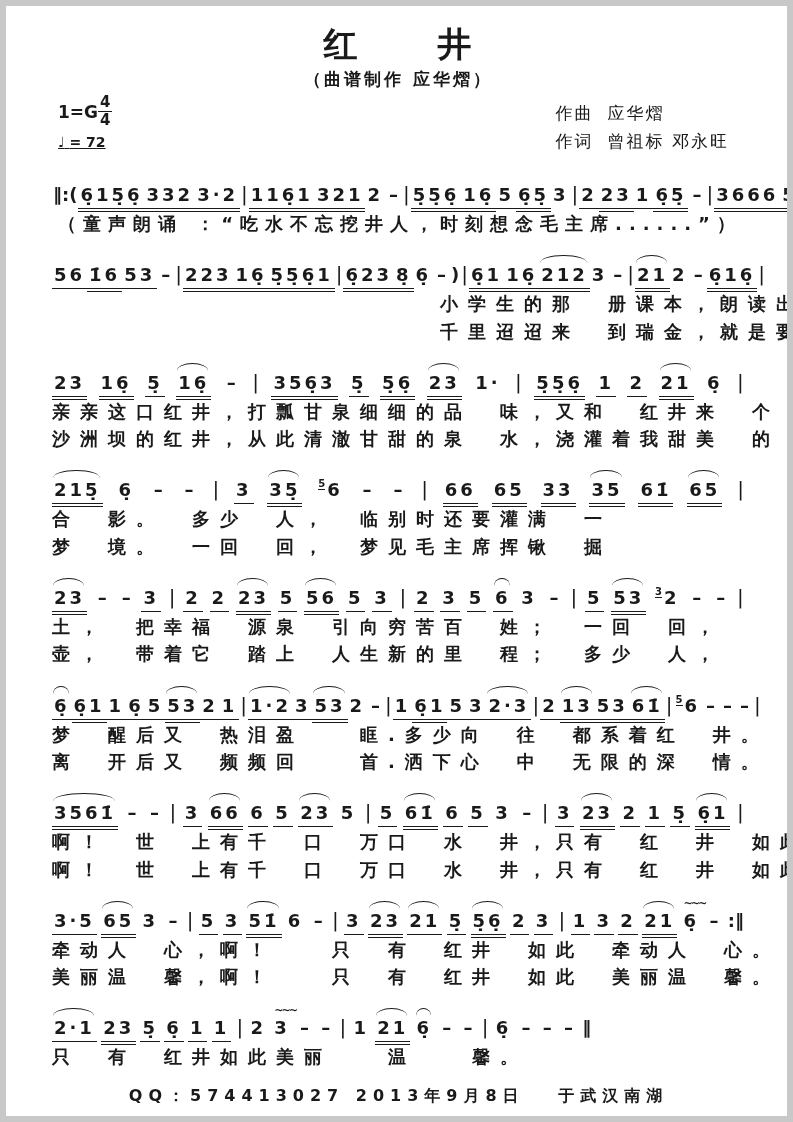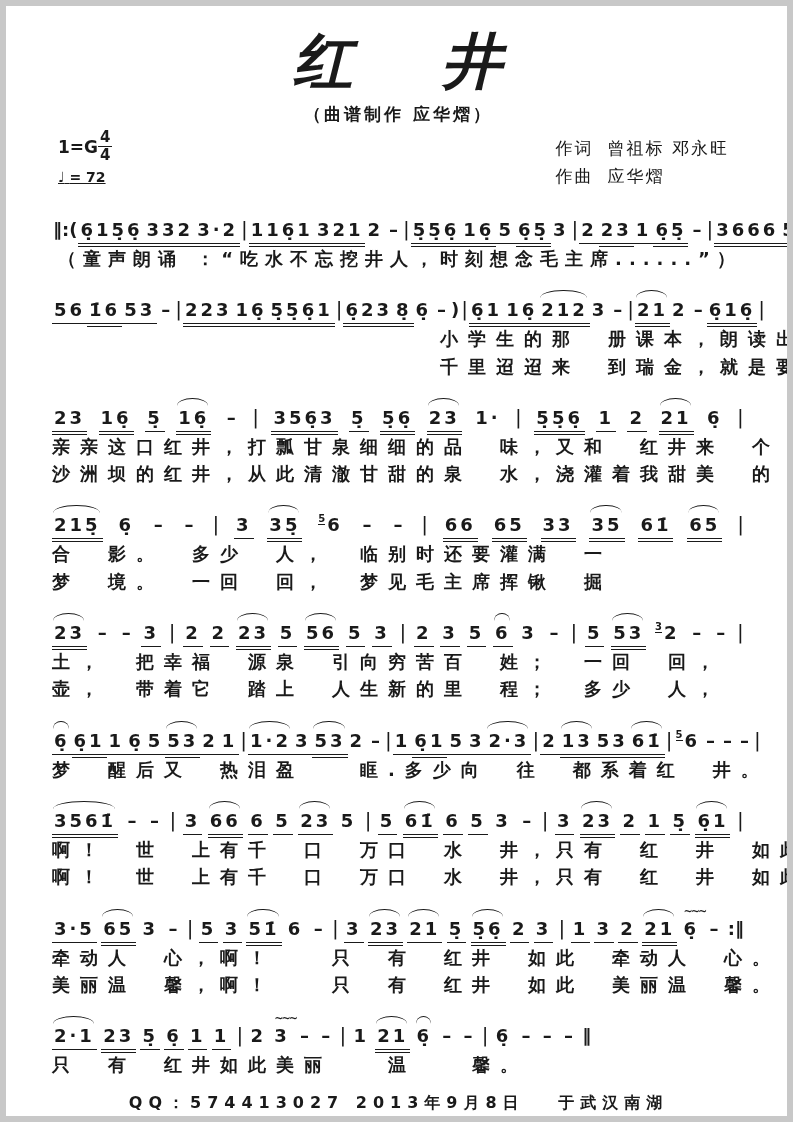--- a/index.html
+++ b/index.html
@@ -7,21 +7,21 @@
     width:793px;height:1122px;box-sizing:border-box;
     background:#ffffff;border:6px solid #c8c8c8;
     font-family:"DejaVu Sans",sans-serif;color:#1a1a1a;
     overflow:hidden;
   }
   .content{padding:6px 42px 0 46px;}
 
   
   .title{
     text-align:center;font-family:"DejaVu Serif",serif;font-weight:bold;
-    font-size:60px;word-spacing:64px;margin-top:10px;letter-spacing:2px;font-style:italic;
+    font-size:34px;word-spacing:64px;margin-top:10px;letter-spacing:2px;
   }
   .subtitle{text-align:center;font-size:17px;letter-spacing:3px;font-weight:bold;}
   .meta{position:relative;height:62px;margin-top:2px;}
   .keyblock{position:absolute;left:6px;top:2px;font-weight:bold;font-size:17px;}
   .keyrow{display:flex;align-items:center;}
   .timesig{display:inline-flex;flex-direction:column;align-items:center;line-height:1;font-size:15px;}
   .timesig .num{border-bottom:1.5px solid #1a1a1a;padding:0 2px 1px;}
   .timesig .den{padding-top:1px;}
   .temporow{margin-top:6px;font-size:14px;font-weight:bold;text-decoration:underline;}
   .credits{position:absolute;right:4px;top:6px;font-size:17px;letter-spacing:2px;line-height:1.65;text-align:left;}
@@ -89,24 +89,24 @@
           <span class="den">4</span>
         </span>
       </div>
       <div class="temporow">
         <span>♩</span>
         <span>= 72</span>
       </div>
     </div>
     <div class="credits">
       <div>
+        <span class="lbl">作曲</span><span class="nm">应华熠</span>
+      </div>
+      <div>
         <span class="lbl">作词</span><span class="nm">曾祖标 邓永旺</span>
-      </div>
-      <div>
-        <span class="lbl">作曲</span><span class="nm">应华熠</span>
       </div>
     </div>
   </div>
 
   <div class="systems">
       <div class="system">
         <div class="notes" style="width: 100%;">
           <span class="tk sym">‖:(</span>
           <span class="tk note u2">6̣15̣6̣</span>
           <span class="tk note u2">332</span>
@@ -274,20 +274,21 @@
           <span class="tk note u2">53</span>
           <span class="tk note u2 slur">61̇</span>
           <span class="tk bar">|</span>
           <span class="tk note"><sup class="grace">5</sup>6</span>
           <span class="tk dash">–</span>
           <span class="tk dash">–</span>
           <span class="tk dash">–</span>
           <span class="tk bar">|</span>
         </div>
         <div class="lyr">梦　醒后又　热泪盈　　眶.多少向　往　都系着红　井。</div>
+        <div class="lyr">离　开后又　频频回　　首.洒下心　中　无限的深　情。</div>
       </div>
       <div class="system">
         <div class="notes" style="width: 100%;">
           <span class="tk note u2 slur">3561̇</span>
           <span class="tk dash">–</span>
           <span class="tk dash">–</span>
           <span class="tk bar">|</span>
           <span class="tk note u1">3</span>
           <span class="tk note u2 slur">66</span>
           <span class="tk note u1">6</span>

